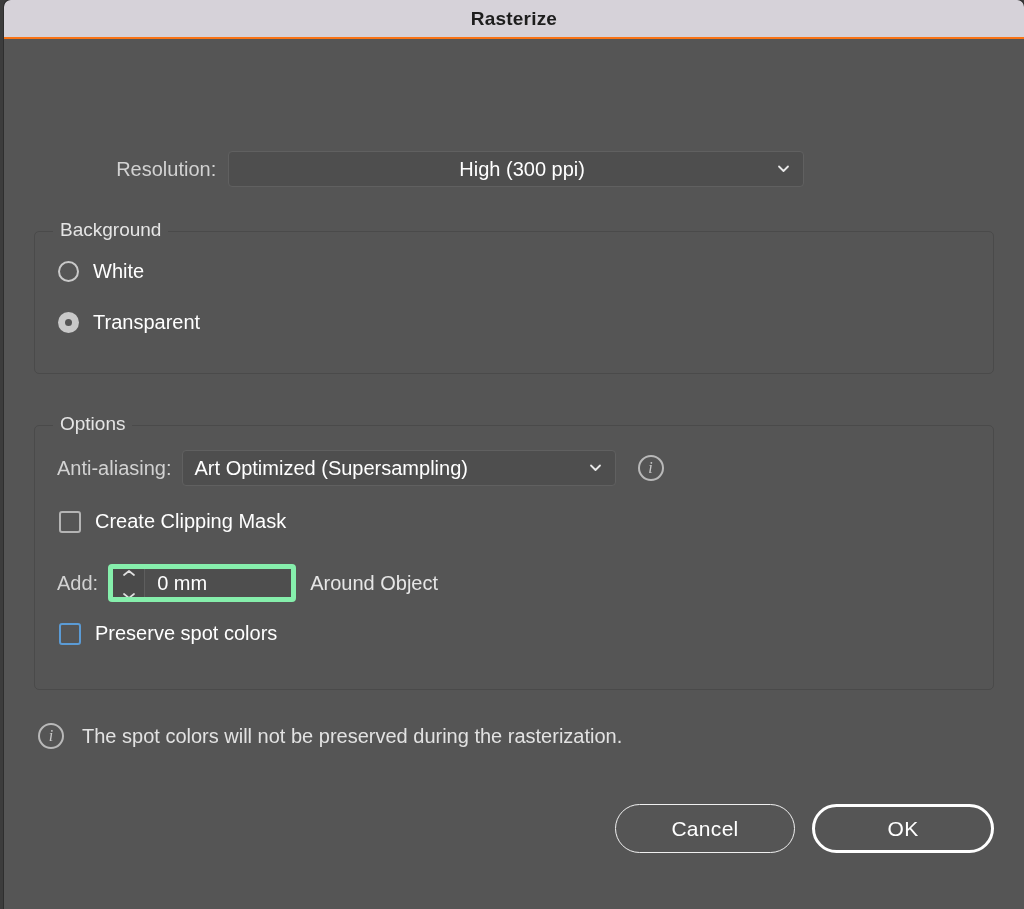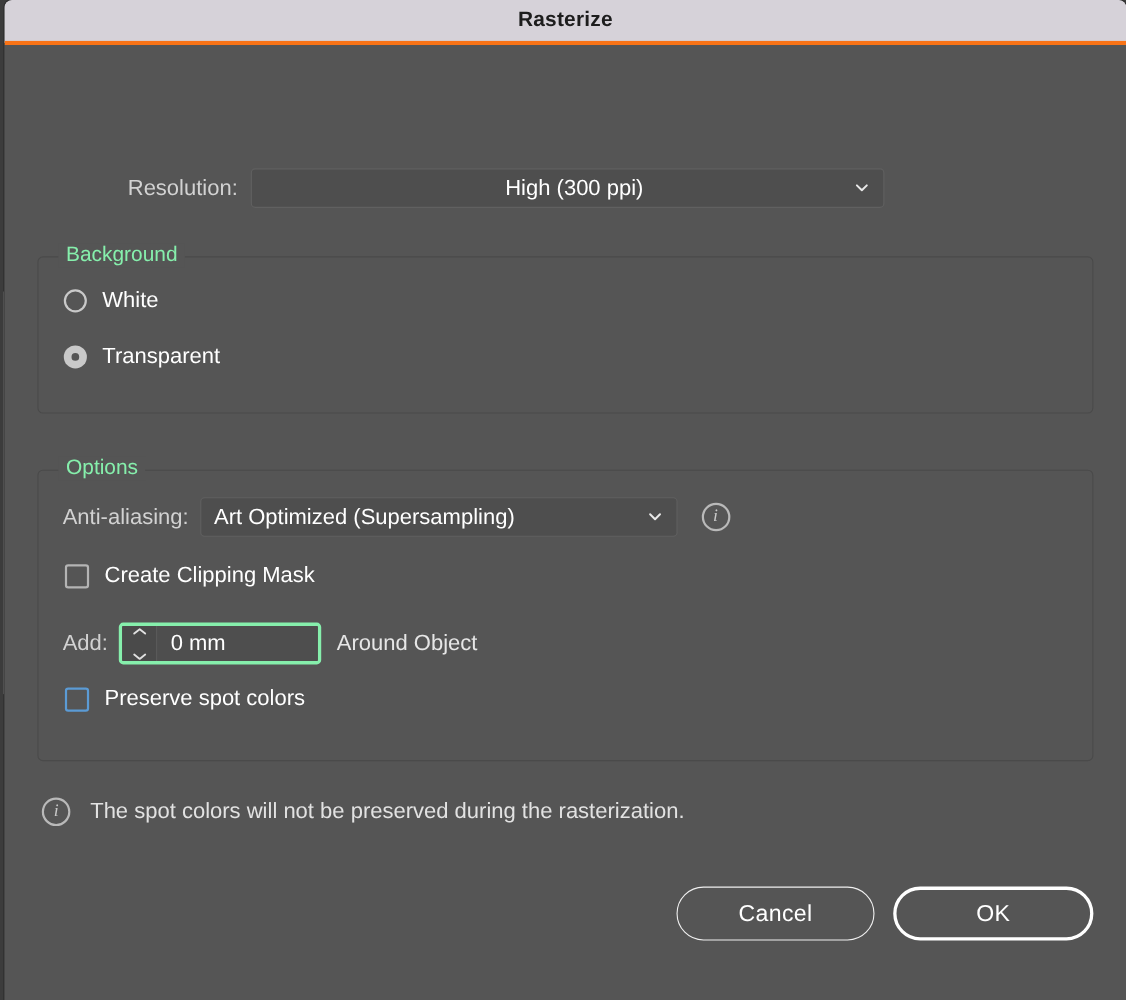--- a/index.html
+++ b/index.html
@@ -42,21 +42,21 @@
     overflow: hidden;
     box-shadow: 0 0 0 1px #2e2e2e;
   }
   .titlebar {
     height: 37px;
     background: #d6d2d9;
     border-radius: 6px 6px 0 0;
     display: flex;
     align-items: center;
     justify-content: center;
-    border-bottom: 4px solid #f97316;
+    border-bottom: 2px solid #f97316;
   }
   .titlebar-text {
     font-size: 19px;
     font-weight: bold;
     color: #1d1d1d;
     letter-spacing: 0.2px;
   }
 
   .content {
     position: relative;
@@ -110,21 +110,21 @@
     border-radius: 5px;
     box-sizing: border-box;
   }
   .group-title {
     position: absolute;
     top: -13px;
     left: 18px;
     background: #555555;
     padding: 0 7px;
     font-size: 19px;
-    color: #86efac;
+    color: #e5e5e5;
     white-space: nowrap;
   }
 
   
   .radio-row {
     position: absolute;
     display: flex;
     align-items: center;
   }
   .radio {
@@ -182,21 +182,21 @@
     color: #ffffff;
     margin-left: 14px;
     white-space: nowrap;
   }
 
   
   .stepper-wrap {
     display: flex;
     align-items: stretch;
     height: 38px;
-    border: 3px solid #86efac;
+    border: 5px solid #86efac;
     border-radius: 4px;
     overflow: hidden;
     box-sizing: border-box;
     justify-content: space-between;
   }
   .stepper {
     width: 31px;
     background: #4a4a4a;
     border-right: 1px solid #5e5e5e;
     display: flex;

